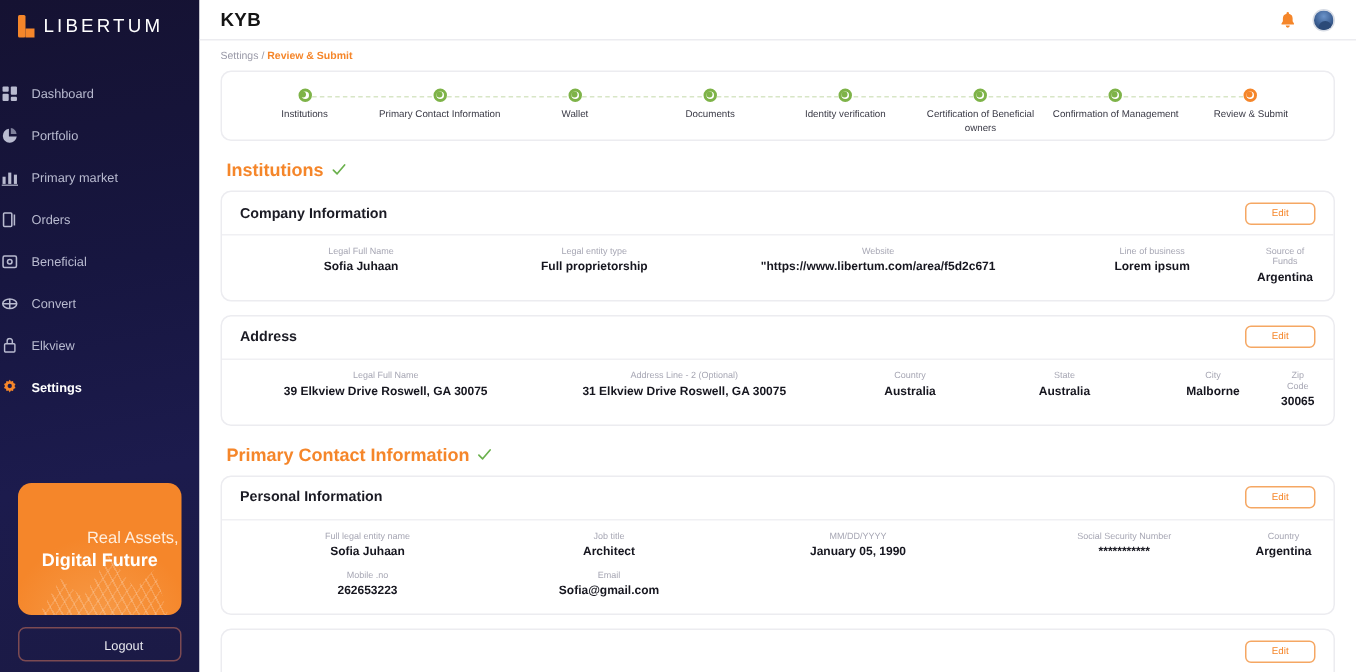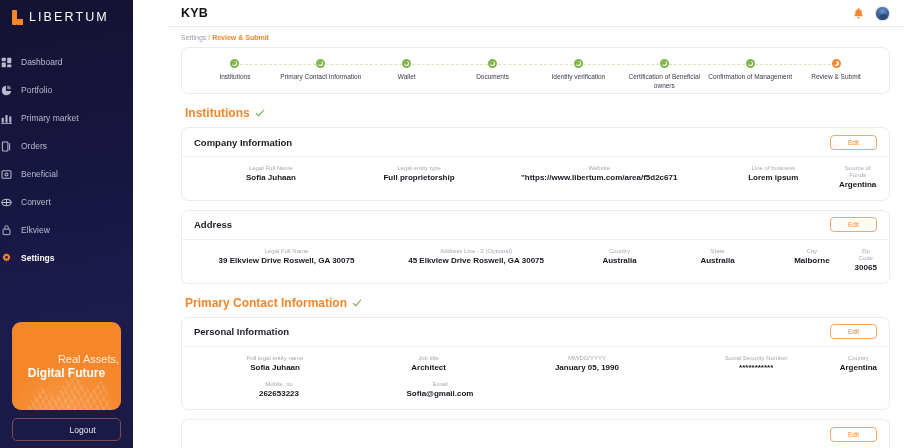--- a/index.html
+++ b/index.html
@@ -2,21 +2,21 @@
 <html><head>
 <meta charset="utf-8">
 <style>
   * { box-sizing: border-box; margin: 0; padding: 0; }
   html, body {
     width: 904px; height: 448px;
     overflow: hidden;
     font-family: "Liberation Sans", sans-serif;
     background: #ffffff;
   }
-  .app { display: flex; width: 904px; height: 448px; gap: 34px; }
+  .app { display: flex; width: 904px; height: 448px; }
 
   
   .sidebar {
     width: 133px; height: 448px; flex: 0 0 133px;
     background: linear-gradient(170deg, #151232 0%, #171640 40%, #1c1b4d 70%, #1b1a45 100%);
     position: relative;
     display: flex; flex-direction: column;
   }
   .logo-row {
     display: flex; align-items: center; gap: 6px;
@@ -407,21 +407,21 @@
               <button class="edit-btn">Edit</button>
             </div>
             <div class="card-body">
               <div class="field-row">
                 <div class="field w-a1">
                   <span class="f-label">Legal Full Name</span>
                   <span class="f-value">39 Elkview Drive Roswell, GA 30075</span>
                 </div>
                 <div class="field w-a2">
                   <span class="f-label">Address Line - 2 (Optional)</span>
-                  <span class="f-value">45 Elkview Drive Roswell, GA 30075</span>
+                  <span class="f-value">31 Elkview Drive Roswell, GA 30075</span>
                 </div>
                 <div class="field w-a3">
                   <span class="f-label">Country</span>
                   <span class="f-value">Australia</span>
                 </div>
                 <div class="field w-a4">
                   <span class="f-label">State</span>
                   <span class="f-value">Australia</span>
                 </div>
                 <div class="field w-a5">

